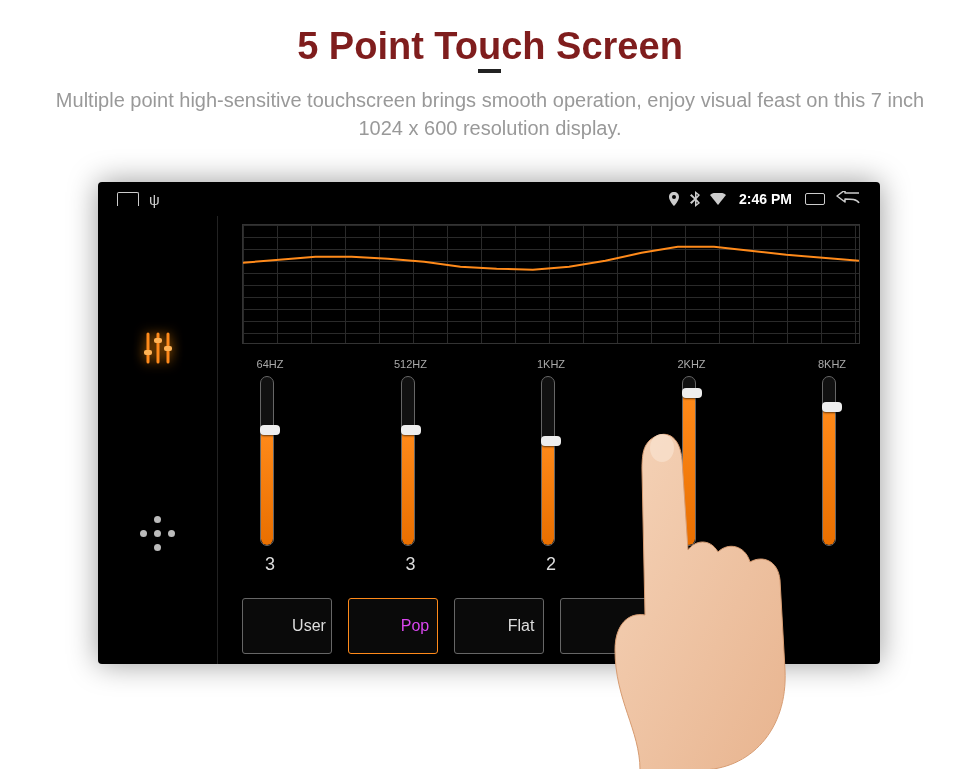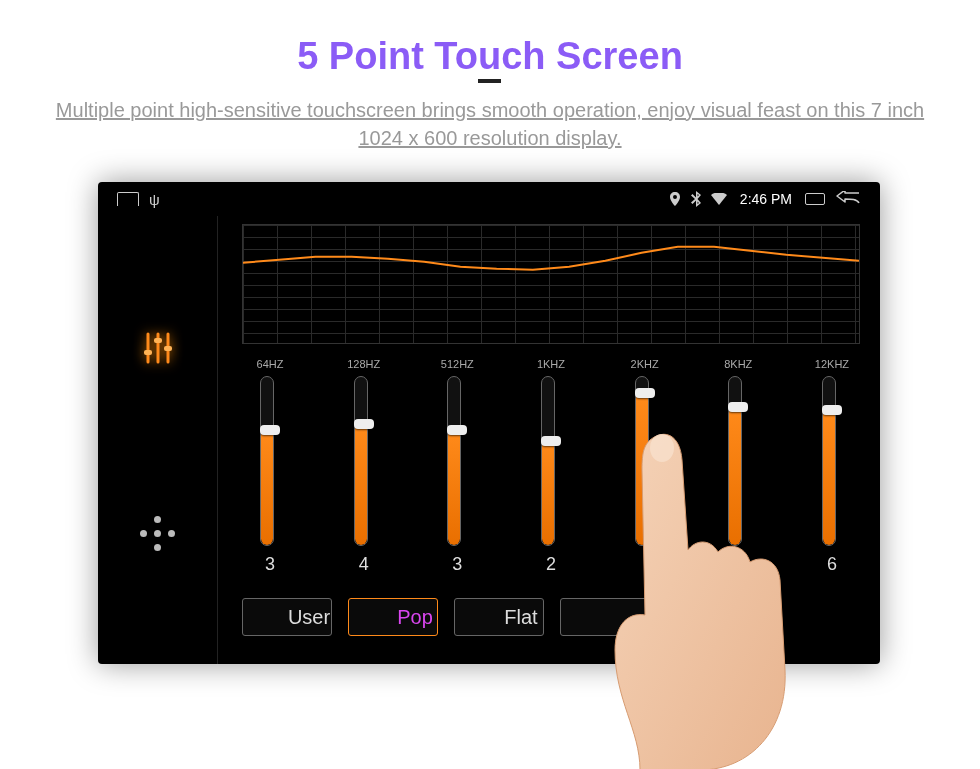--- a/index.html
+++ b/index.html
@@ -7,34 +7,33 @@
     width: 980px;
     height: 769px;
     background: #fff;
     font-family: Arial, Helvetica, sans-serif;
     overflow: hidden;
   }
   .page-title {
     text-align: center;
     font-size: 38px;
     font-weight: 700;
-    color: #8b5cf6;
-    margin-top: 35px;
+    color: #7f1d1d;
+    margin-top: 25px;
   }
   .page-title .u {
     border-bottom: 4px solid #222;
     padding-bottom: 2px;
   }
   .page-subtitle {
     text-align: center;
     font-size: 20px;
     color: #999;
     margin: 18px 40px 0 40px;
     line-height: 1.4;
-    text-decoration: underline;
   }
   .device {
     position: absolute;
     left: 98px;
     top: 182px;
     width: 782px;
     height: 482px;
     background: #000;
     border-radius: 4px;
     box-shadow: 0 0 30px rgba(0,0,0,0.4);
@@ -47,21 +46,21 @@
     align-items: center;
     padding: 0 14px;
     font-size: 14px;
     color: #ddd;
   }
   .statusbar .spacer { flex: 1; }
   .statusbar .sicon { margin: 0 5px; display: inline-flex; align-items: center; }
   .home-ic { width: 22px; height: 14px; border: 1.5px solid #ccc; border-bottom: none; border-radius: 2px 2px 0 0; position: relative; }
   .usb-ic { font-size: 15px; color: #ccc; }
   .loc-ic, .bt-ic, .wifi-ic { font-size: 14px; color: #ccc; }
-  .time { font-weight: 400; margin: 0 8px; color: #fff; }
+  .time { font-weight: 700; margin: 0 8px; color: #fff; }
   .rect-ic { width: 20px; height: 12px; border: 1.5px solid #ccc; border-radius: 2px; }
   .back-ic svg { display: block; }
 
   .body-area {
     position: absolute;
     left: 0; top: 34px; right: 0; bottom: 0;
   }
   .sidebar {
     position: absolute;
     left: 0; top: 0; bottom: 0;
@@ -142,27 +141,27 @@
     color: #ddd;
   }
   
   .presets {
     display: flex;
     gap: 16px;
     margin-top: 10px;
   }
   .preset {
     flex: 0 0 90px;
-    height: 38px;
+    height: 56px;
     border: 1px solid #666;
     border-radius: 3px;
     display: flex;
     align-items: center;
     justify-content: center;
-    font-size: 20px;
+    font-size: 16px;
     color: #ddd;
     background: #0a0a0a;
     padding-left: 44px;
   }
   .preset.active {
     border-color: #ff8a1a;
     color: #d946ef;
   }
   
   .hand {
@@ -251,30 +250,20 @@
             <div class="freq-label">64HZ</div>
             <div style="position: relative; height: 170px; width: 20px;">
               <div class="track">
                 <div class="fill" style="height: 68%;"></div>
               </div>
               <div class="knob" style="bottom: calc(68% - 5px);"></div>
             </div>
             <div class="val-label">3</div>
           </div>
           <div class="slider-col">
-            <div class="freq-label">128HZ</div>
-            <div style="position: relative; height: 170px; width: 20px;">
-              <div class="track">
-                <div class="fill" style="height: 72%;"></div>
-              </div>
-              <div class="knob" style="bottom: calc(72% - 5px);"></div>
-            </div>
-            <div class="val-label">4</div>
-          </div>
-          <div class="slider-col">
             <div class="freq-label">512HZ</div>
             <div style="position: relative; height: 170px; width: 20px;">
               <div class="track">
                 <div class="fill" style="height: 68%;"></div>
               </div>
               <div class="knob" style="bottom: calc(68% - 5px);"></div>
             </div>
             <div class="val-label">3</div>
           </div>
           <div class="slider-col">
@@ -299,30 +288,20 @@
           </div>
           <div class="slider-col">
             <div class="freq-label">8KHZ</div>
             <div style="position: relative; height: 170px; width: 20px;">
               <div class="track">
                 <div class="fill" style="height: 82%;"></div>
               </div>
               <div class="knob" style="bottom: calc(82% - 5px);"></div>
             </div>
             <div class="val-label"></div>
-          </div>
-          <div class="slider-col">
-            <div class="freq-label">12KHZ</div>
-            <div style="position: relative; height: 170px; width: 20px;">
-              <div class="track">
-                <div class="fill" style="height: 80%;"></div>
-              </div>
-              <div class="knob" style="bottom: calc(80% - 5px);"></div>
-            </div>
-            <div class="val-label">6</div>
           </div>
         </div>
 
       <div class="presets" id="presets">
           <div class="preset">User</div>
           <div class="preset active">Pop</div>
           <div class="preset">Flat</div>
           <div class="preset"></div>
         </div>
     </div>

